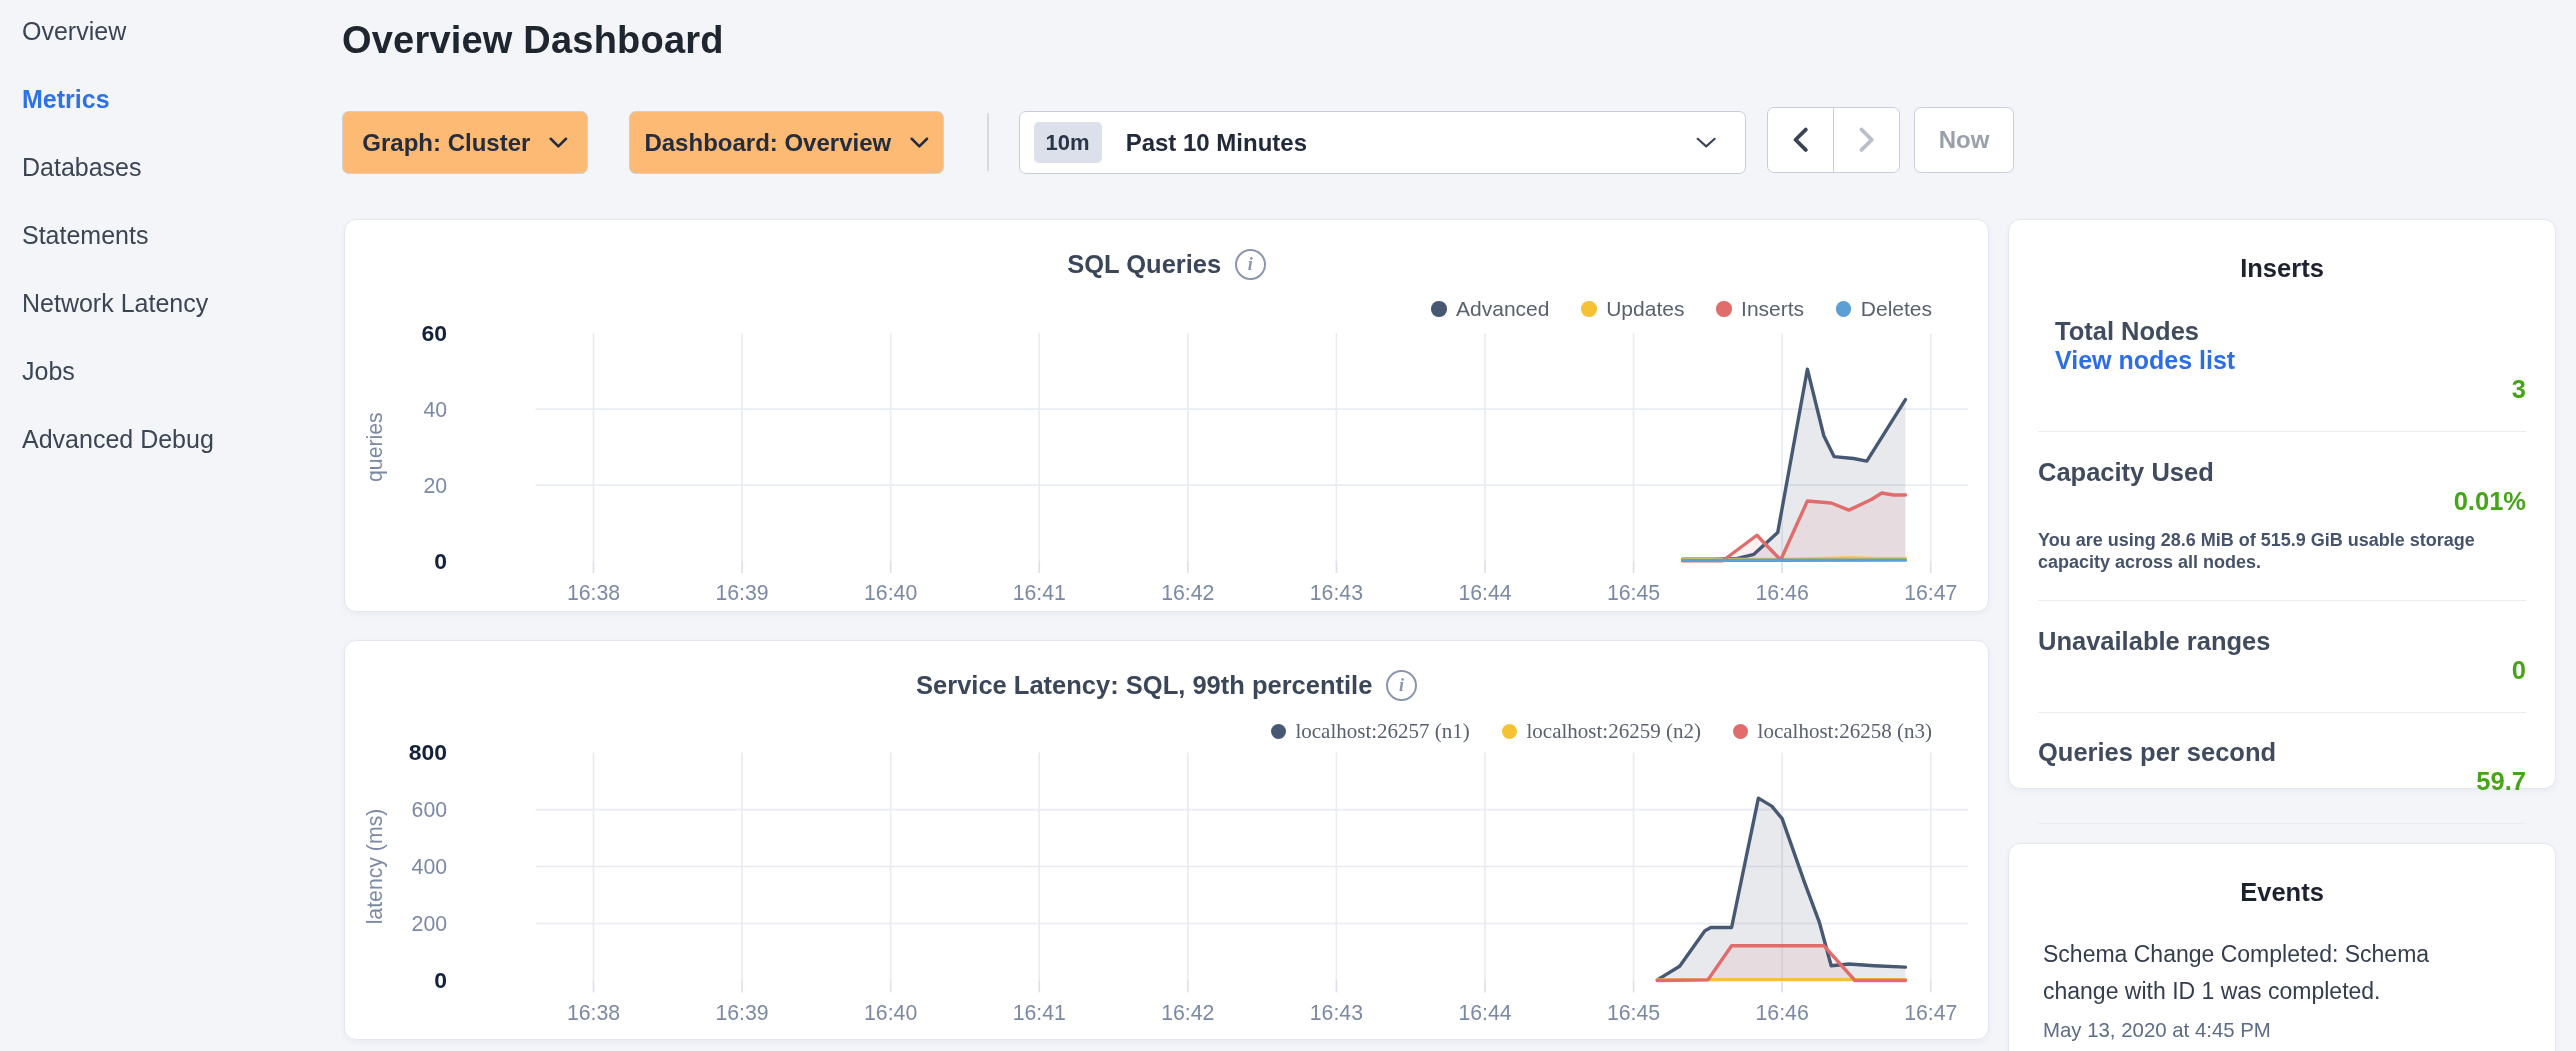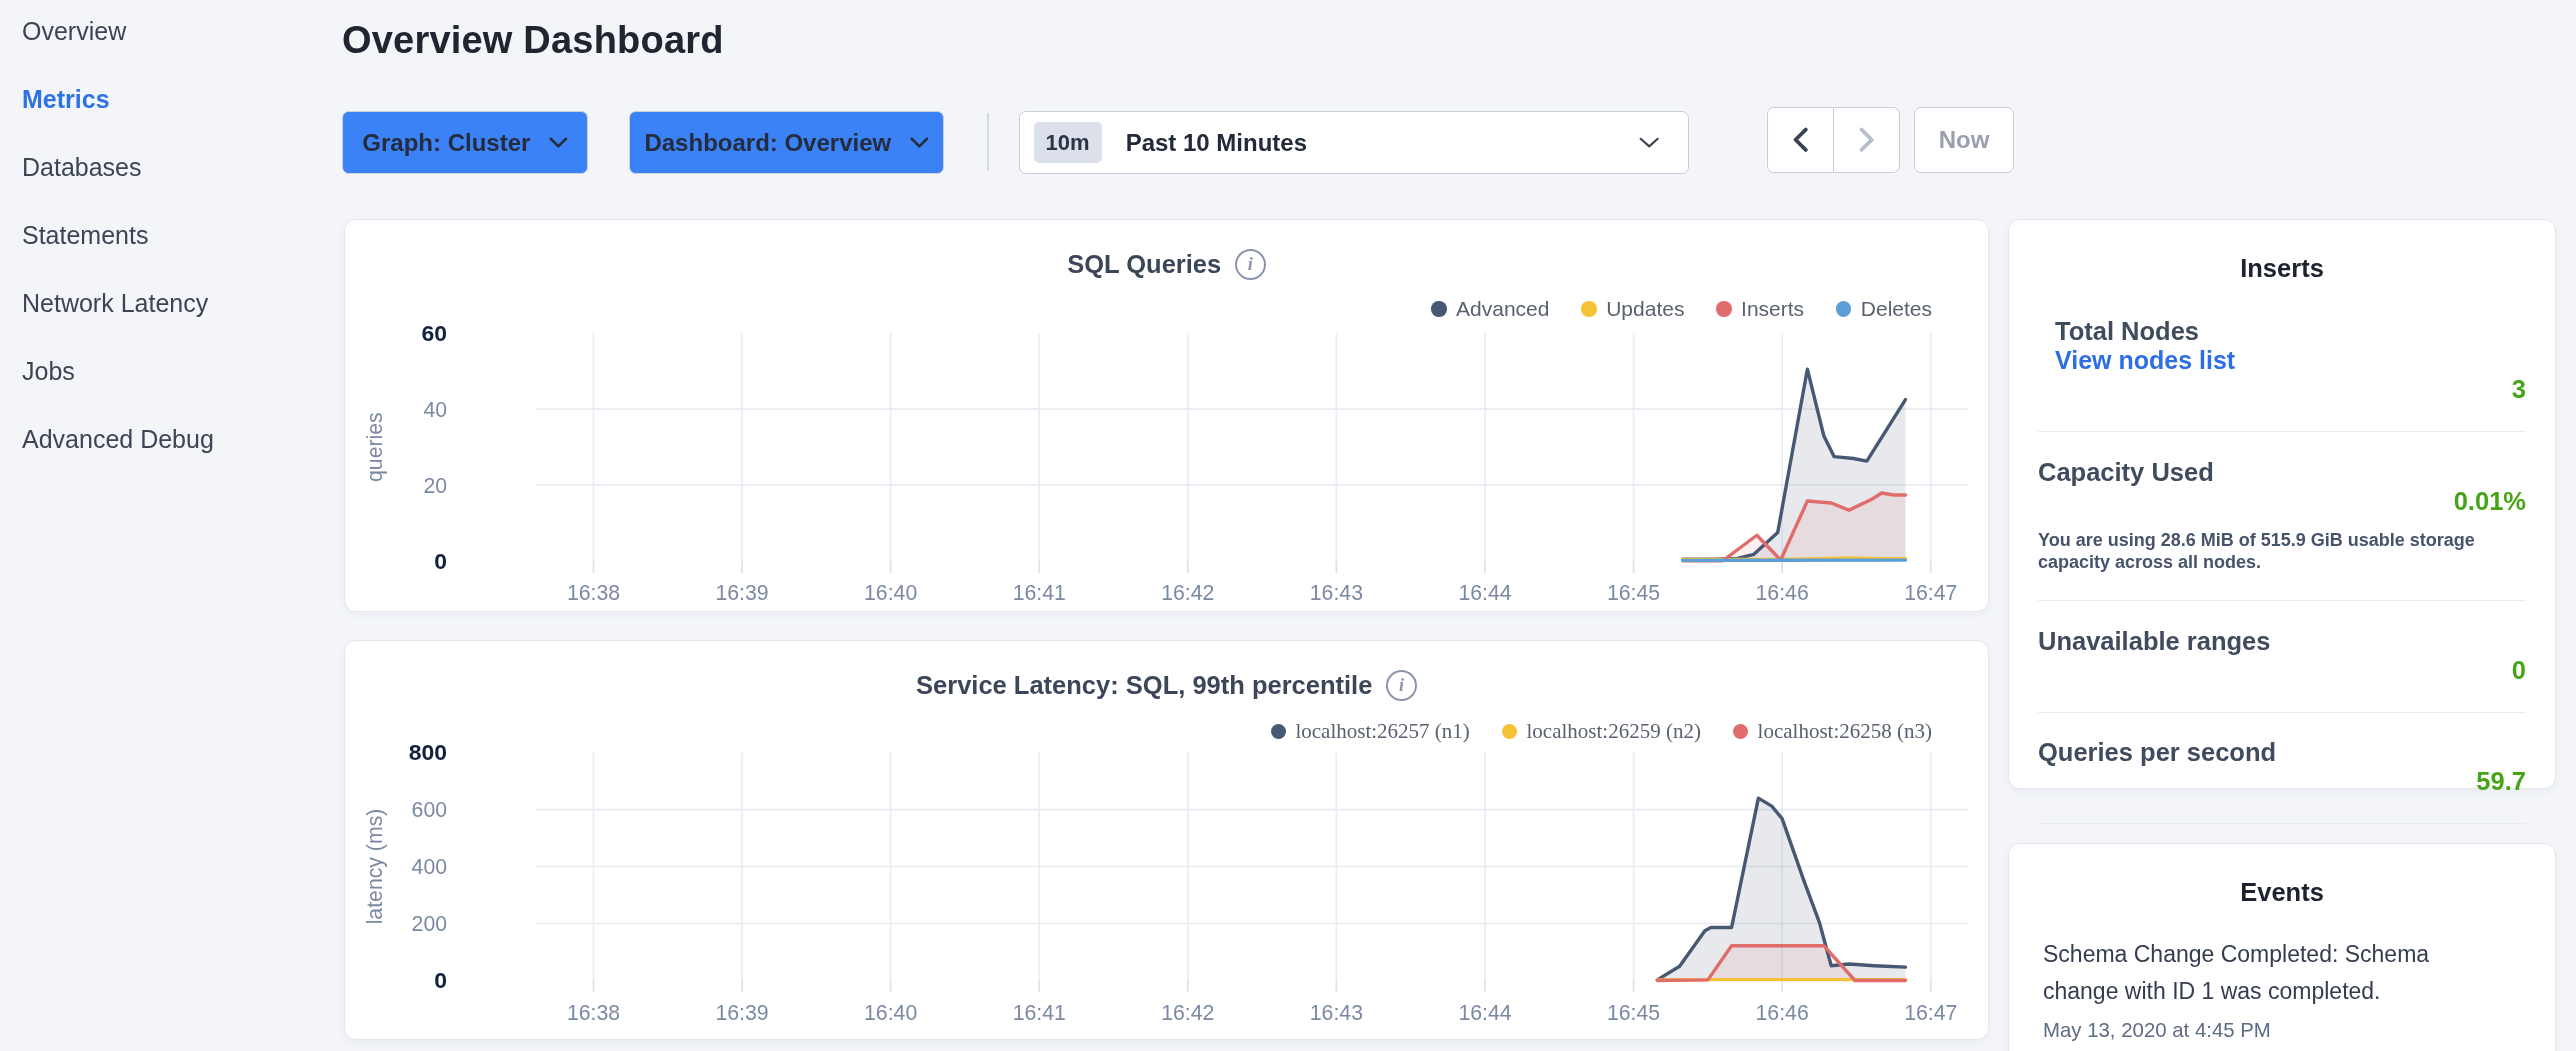--- a/index.html
+++ b/index.html
@@ -19,32 +19,32 @@
     padding-left:22px; font-size:25px; color:#3c4554; cursor:pointer;
   }
   #sidebar li.active { color:#2e73e3; font-weight:700; }
 
   
   #page-title {
     position:absolute; left:342px; top:18.7px;
     font-size:38px; font-weight:700; color:#20262f; letter-spacing:0.2px;
   }
   .dd {
-    position:absolute; top:111px; height:63px; background:#3b82f6;
+    position:absolute; top:111px; height:63px; background:#fdba74;
     border:1.7px solid #ccd2dd; border-radius:6.8px;
     display:flex; align-items:center; justify-content:center; gap:18.7px;
     font-size:24px; font-weight:700; color:#242c3e; cursor:pointer;
   }
   #dd-graph { left:342px; width:246px; }
   #dd-dashboard { left:629px; width:315px; }
   .chev-svg { display:block; }
   #ctl-divider { position:absolute; left:987px; top:113px; height:58px; width:1.7px; background:#d6dae2; }
 
   #timesel {
-    position:absolute; left:1019px; top:111px; width:670px; height:63px;
+    position:absolute; left:1019px; top:111px; width:727px; height:63px;
     background:#fff; border:1.7px solid #c7ccd8; border-radius:6.8px;
     display:flex; align-items:center; padding:0 29px 0 13.6px; cursor:pointer;
   }
   #timesel .badge {
     background:#dbe0ea; border-radius:5.1px; padding:7.7px 12px;
     font-size:22px; font-weight:700; color:#2c3547;
   }
   #timesel .tlabel { margin-left:24px; font-size:24px; font-weight:700; color:#222a3a; flex:1; }
 
   #navgroup {

